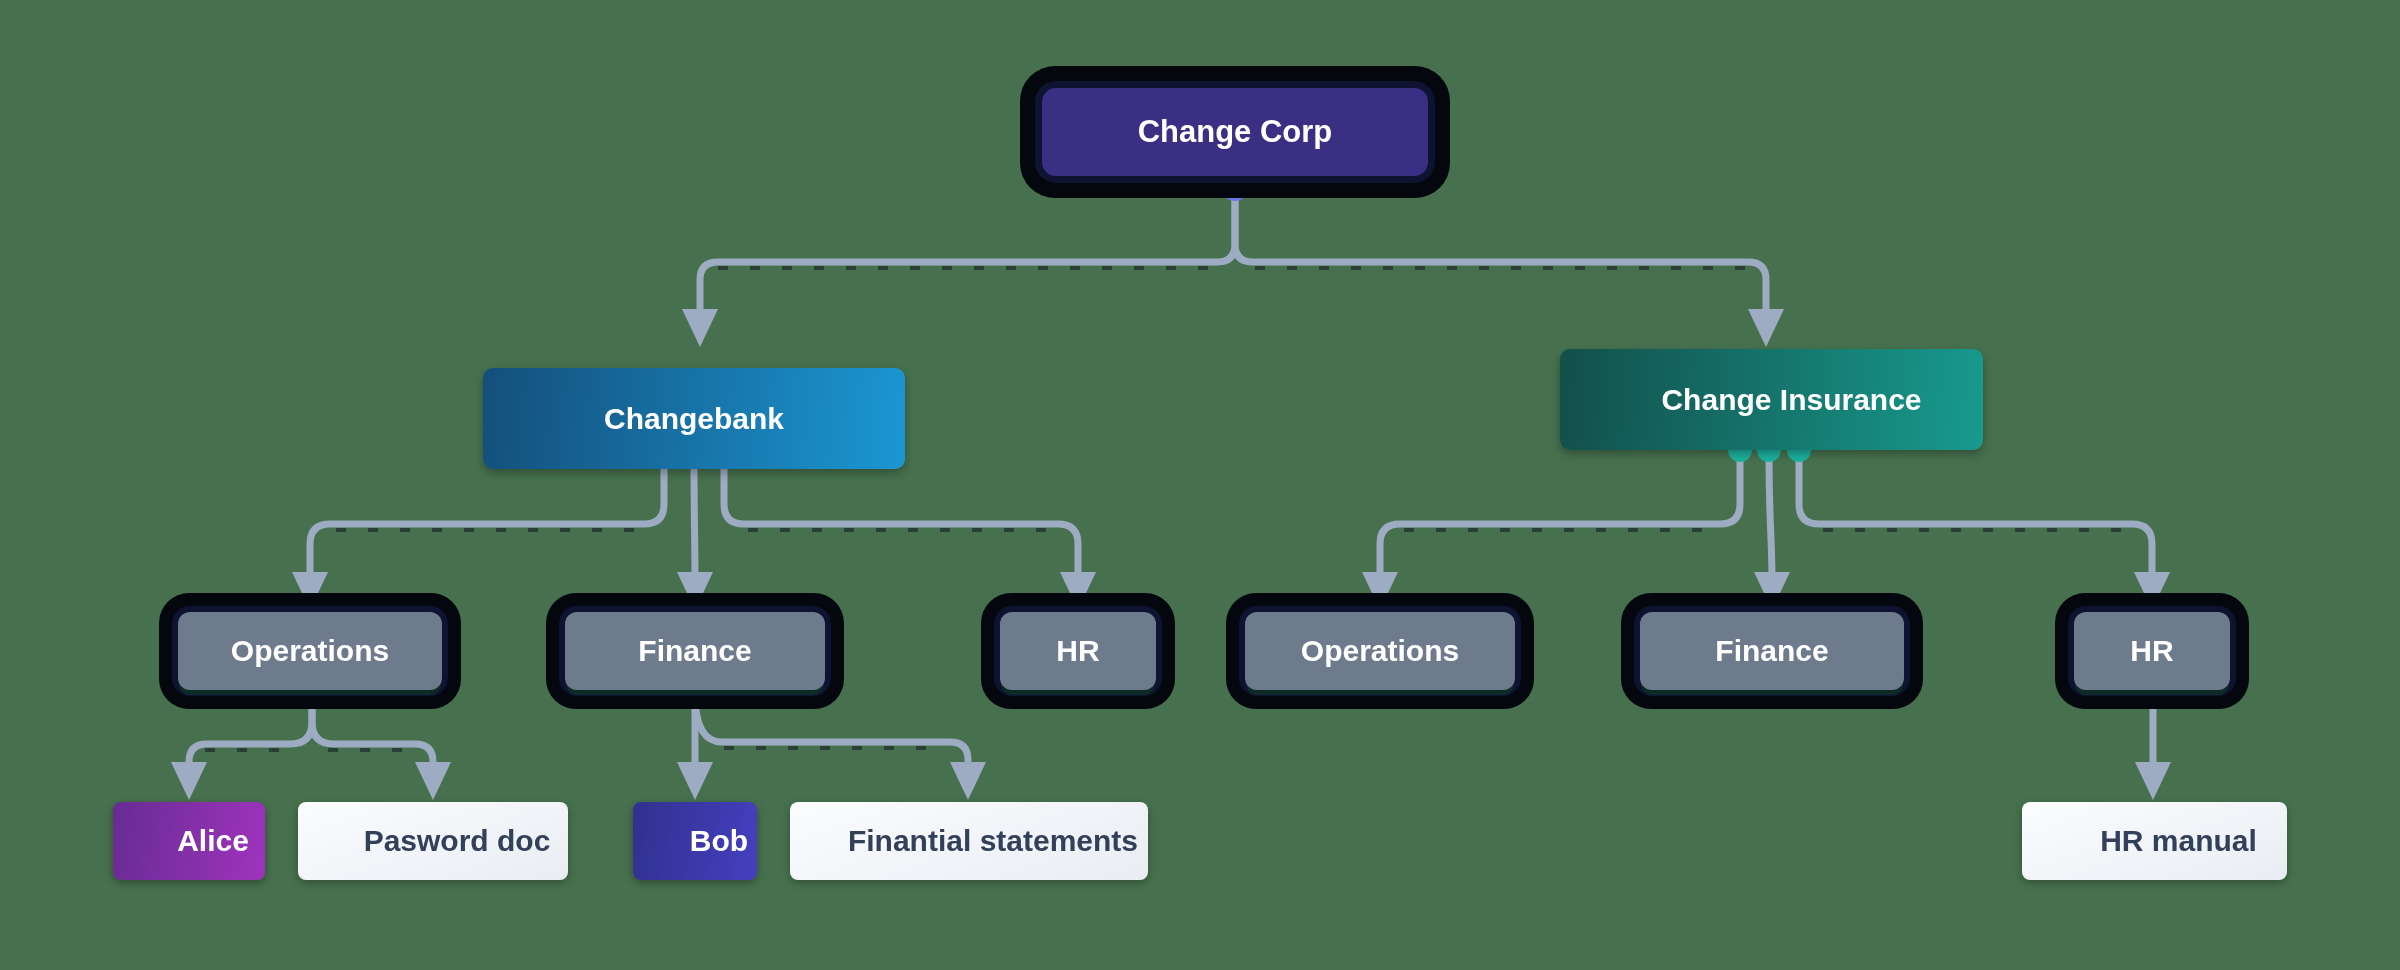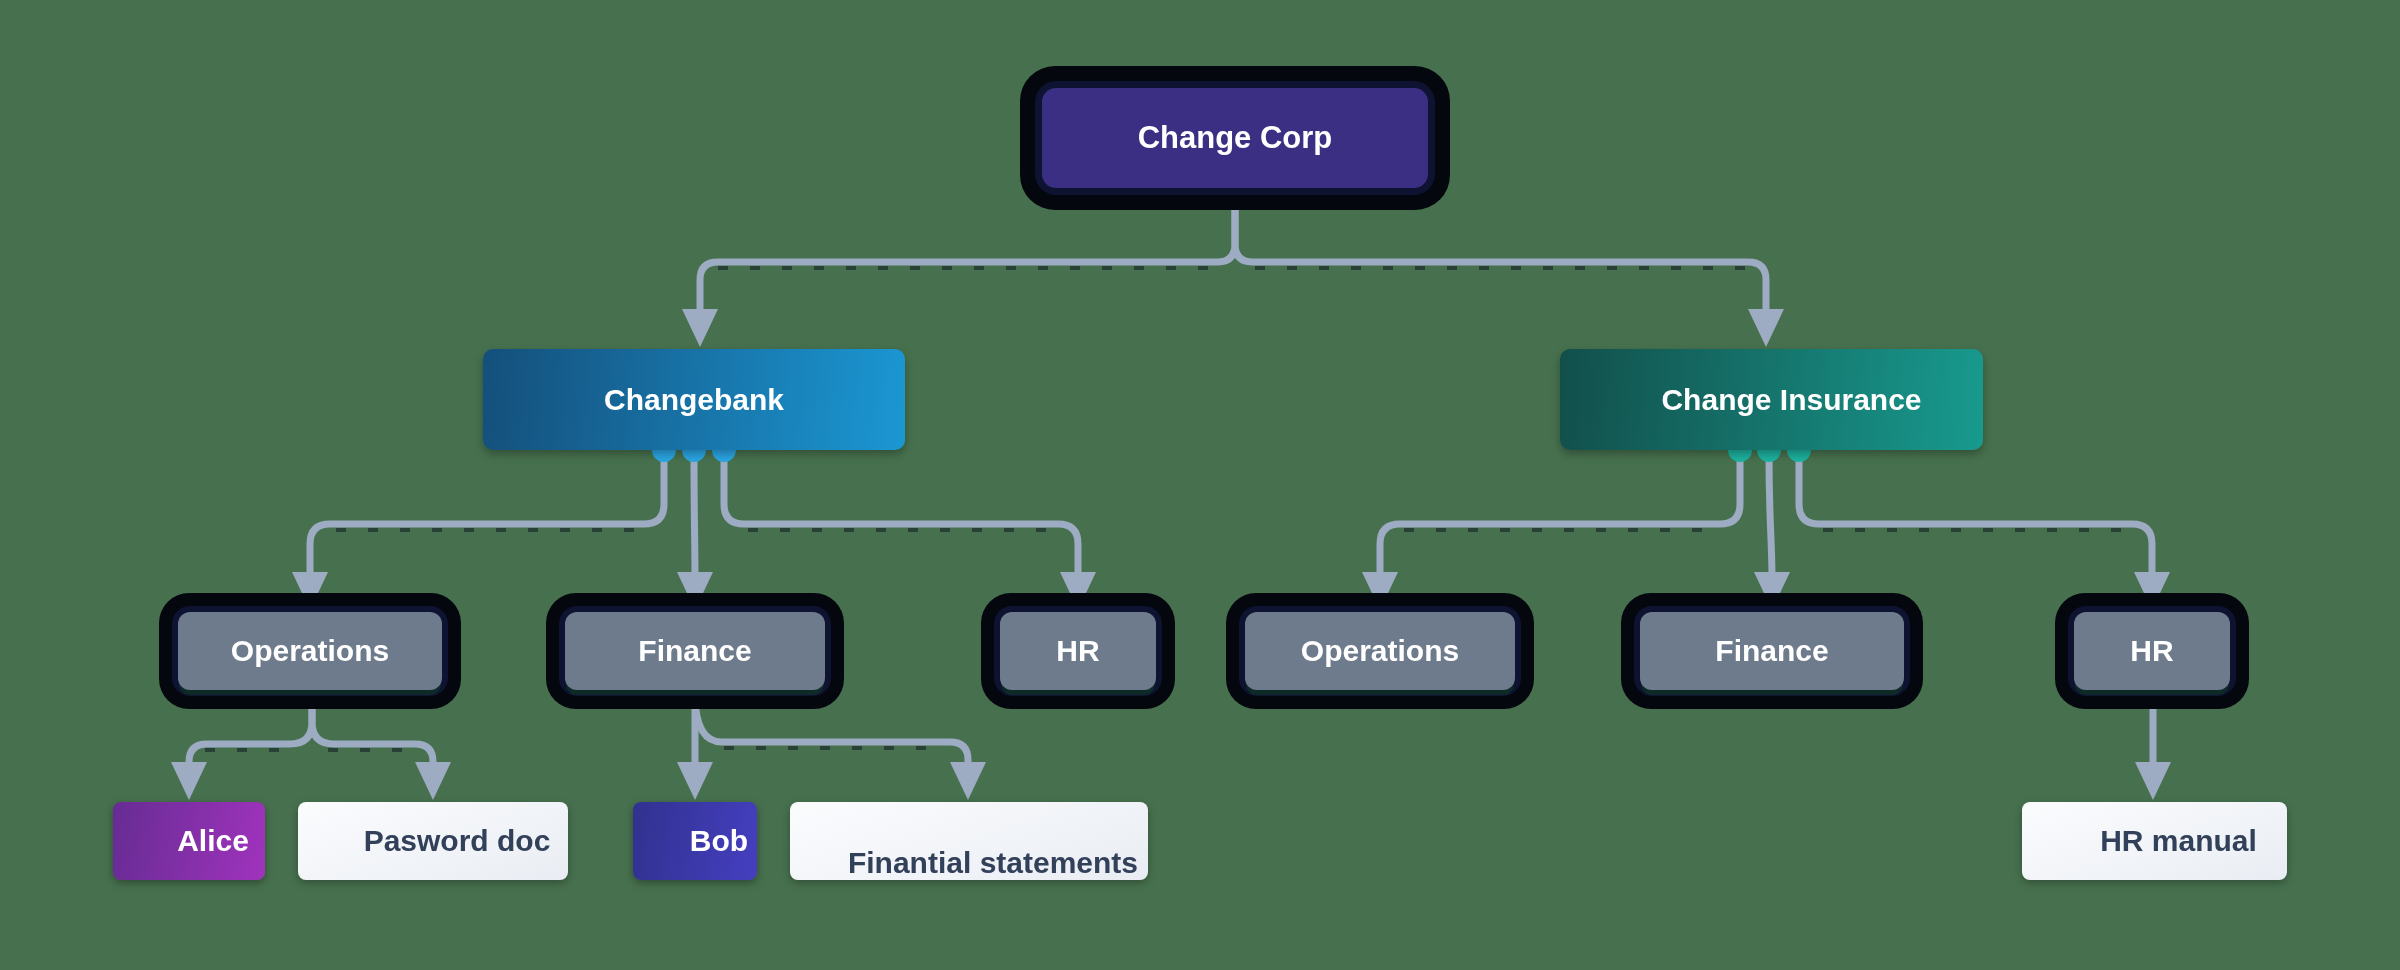--- a/index.html
+++ b/index.html
@@ -22,21 +22,21 @@
   .corp{
     background:#3a2f82;color:#ffffff;font-weight:700;font-size:31px;
     border-radius:14px;
     box-shadow:0 0 0 7px #0d1331, 0 0 0 22px #05070e;
   }
   
   .top{
     color:#ffffff;font-weight:700;font-size:30px;border-radius:10px;
     box-shadow:0 4px 10px rgba(0,0,0,0.30);
   }
-  .grad-bank{background:linear-gradient(95deg,#144f7b,#1b97d3);}
+  .grad-bank{background:linear-gradient(95deg,#144f7b,#1b97d3);margin-top:19px;}
   .grad-ins{background:linear-gradient(95deg,#124f4b,#189a8e);padding-left:40px;}
 
   
   .dept{
     background:#6e7b8d;color:#ffffff;font-weight:700;font-size:30px;
     border-radius:12px;
     box-shadow:0 6px 0 -1px #0d2a26, 0 0 0 6px #0d1331, 0 0 0 19px #05070e;
     justify-content:center;
   }
 
@@ -112,21 +112,21 @@
       <circle cx="724" cy="450" r="12" fill="#2aa6e4"></circle>
       <circle cx="1740" cy="450" r="12" fill="#1db2a0"></circle>
       <circle cx="1769" cy="450" r="12" fill="#1db2a0"></circle>
       <circle cx="1799" cy="450" r="12" fill="#1db2a0"></circle>
       <circle cx="312" cy="691" r="13" fill="#2aa6e4"></circle>
       <circle cx="695" cy="691" r="13" fill="#2aa6e4"></circle>
       <circle cx="2153" cy="691" r="13" fill="#1db2a0"></circle>
     </g>
   </svg>
 
-  <div class="node corp" style="left:1042px;top:88px;width:386px;height:100px;justify-content:center;">
+  <div class="node corp" style="left:1042px;top:88px;width:386px;height:88px;justify-content:center;">
     <span class="label">Change Corp</span>
   </div>
 
   <div class="node top grad-bank" style="left:483px;top:349px;width:422px;height:101px;">
     <span class="label">Changebank</span>
   </div>
 
   <div class="node top grad-ins" style="left:1560px;top:349px;width:423px;height:101px;">
     <span class="label">Change Insurance</span>
   </div>
@@ -160,21 +160,21 @@
   </div>
 
   <div class="node leaf light" style="left:298px;top:802px;width:270px;height:78px;">
     <span class="label">Pasword doc</span>
   </div>
 
   <div class="node leaf colored grad-bob" style="left:633px;top:802px;width:124px;height:78px;">
     <span class="label">Bob</span>
   </div>
 
-  <div class="node leaf light" style="left:790px;top:802px;width:358px;height:78px;align-items:flex-end;">
+  <div class="node leaf light" style="left:790px;top:802px;width:358px;height:78px;">
     <span class="label">Finantial statements</span>
   </div>
 
   <div class="node leaf light" style="left:2022px;top:802px;width:265px;height:78px;">
     <span class="label">HR manual</span>
   </div>
 
 </div>
 
 </body></html>

